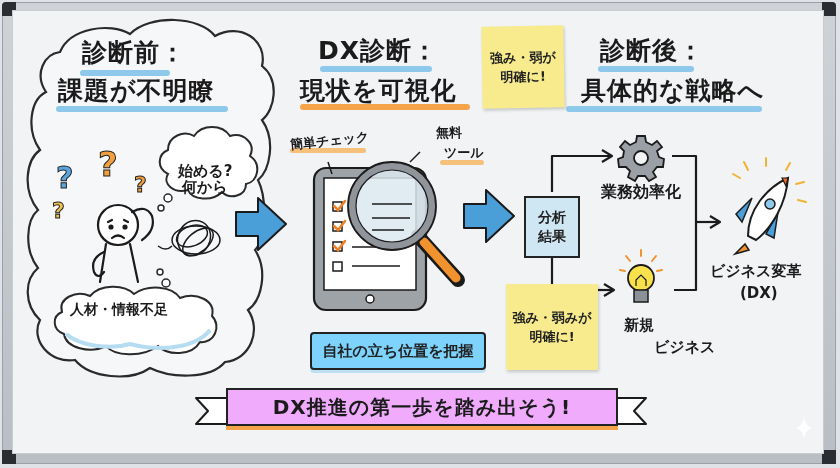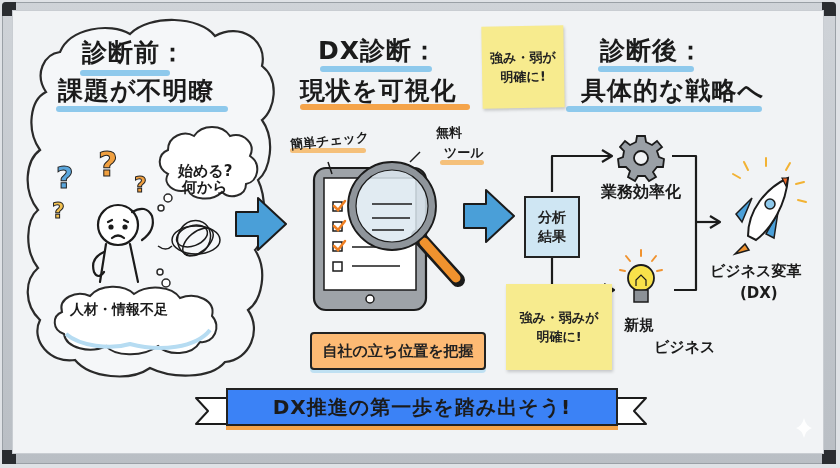--- a/index.html
+++ b/index.html
@@ -11,22 +11,22 @@
     box-shadow:inset 0 0 0 1px #c9cdd2;}
   .corner{position:absolute;width:14px;height:14px;background:#2a2d31;}
   .txt{position:absolute;color:#1b1b1b;font-weight:bold;white-space:nowrap;}
   .title{font-size:25px;line-height:30px;letter-spacing:1px;}
   .hl{position:absolute;height:6px;border-radius:3px;}
   .small{font-size:13px;font-weight:bold;}
   .note{position:absolute;background:#f7eb8e;box-shadow:1px 2px 3px rgba(0,0,0,.18);
     display:flex;flex-direction:column;align-items:center;justify-content:center;font-weight:bold;color:#222;font-size:13px;line-height:19px;}
   svg{position:absolute;left:0;top:0;overflow:visible;}
   .box{position:absolute;background:#cfe6f3;border:2px solid #222;display:flex;flex-direction:column;align-items:center;justify-content:center;font-weight:bold;font-size:14px;line-height:19px;color:#222;}
-  .bubble{position:absolute;background:#fdba74;border:2px solid #222;border-radius:4px;font-weight:bold;font-size:15px;display:flex;align-items:center;justify-content:center;color:#222;}
-  .banner{position:absolute;background:#3b82f6;border:2px solid #222;display:flex;align-items:center;justify-content:center;font-weight:bold;font-size:20px;color:#1b1b1b;letter-spacing:1px;}
+  .bubble{position:absolute;background:#7dd3fc;border:2px solid #222;border-radius:4px;font-weight:bold;font-size:15px;display:flex;align-items:center;justify-content:center;color:#222;}
+  .banner{position:absolute;background:#f0abfc;border:2px solid #222;display:flex;align-items:center;justify-content:center;font-weight:bold;font-size:20px;color:#1b1b1b;letter-spacing:1px;}
 </style>
 </head>
 <body>
 
 <div class="board">
   <div class="frame"></div>
   <div class="corner" style="left:2px;top:2px;border-radius:4px 0 0 0;"></div>
   <div class="corner" style="right:4px;top:2px;border-radius:0 4px 0 0;"></div>
   <div class="corner" style="left:2px;bottom:4px;"></div>
   <div class="corner" style="right:4px;bottom:4px;"></div>
@@ -198,21 +198,21 @@
   <div class="txt small" style="left:601px;top:182px;font-size:16px;">業務効率化</div>
   <div class="txt small" style="left:624px;top:316px;font-size:15px;">新規</div>
   <div class="txt small" style="left:610px;top:338px;font-size:15px;margin-left:44px;">ビジネス</div>
   <div class="txt small" style="left:710px;top:262px;font-size:15px;">ビジネス変革</div>
   <div class="txt small" style="left:740px;top:284px;font-size:15px;">(DX)</div>
 
   <div class="note" style="left:482px;top:26px;width:82px;height:82px;transform:rotate(-1deg);">
     <span>強み・弱が</span>
     <span>明確に!</span>
   </div>
-  <div class="note" style="left:506px;top:284px;width:106px;height:86px;">
+  <div class="note" style="left:506px;top:284px;width:92px;height:86px;">
     <span>強み・弱みが</span>
     <span>明確に!</span>
   </div>
 
   <div class="banner" style="left:226px;top:388px;width:388px;height:34px;box-shadow:0 4px 0 #f5a44a;">
     <span>DX推進の第一歩を踏み出そう!</span>
   </div>
 </div>
 
 </body></html>

